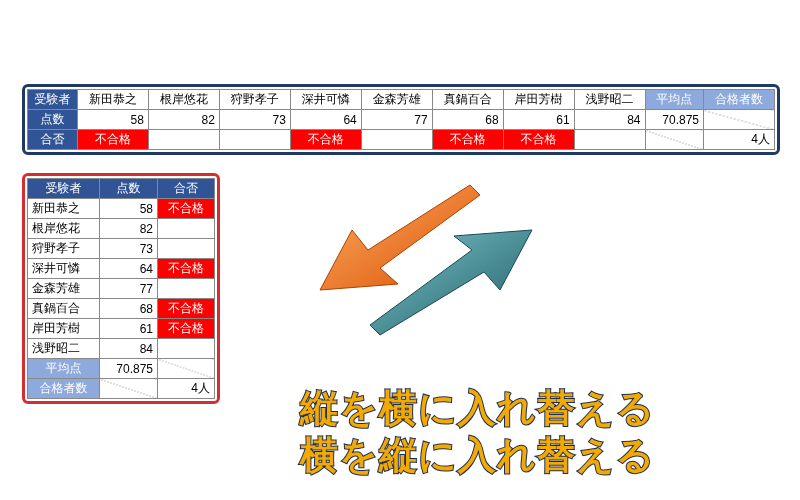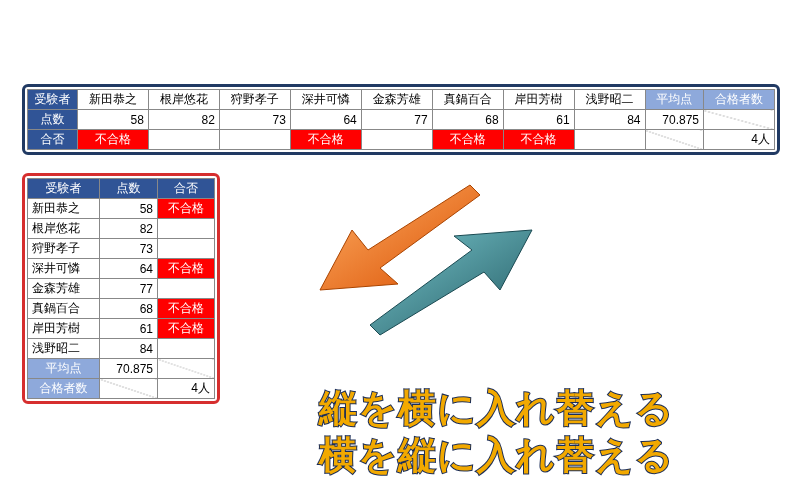--- a/index.html
+++ b/index.html
@@ -100,21 +100,20 @@
     position: absolute;
     left: 300px;
     font-size: 38px;
     font-weight: 900;
     letter-spacing: 1px;
     color: #f2a900;
     -webkit-text-stroke: 2px #1b2d57;
     paint-order: stroke fill;
     white-space: nowrap;
     font-family: "Yu Gothic", "Meiryo", sans-serif;
-    margin-left: 19px;
   }
   .caption1 { top: 383px; }
   .caption2 { top: 430px; text-align: right; }
 </style>
 </head>
 <body>
 
 <div class="h-table-wrap">
   <table class="h-table">
     <tbody>

